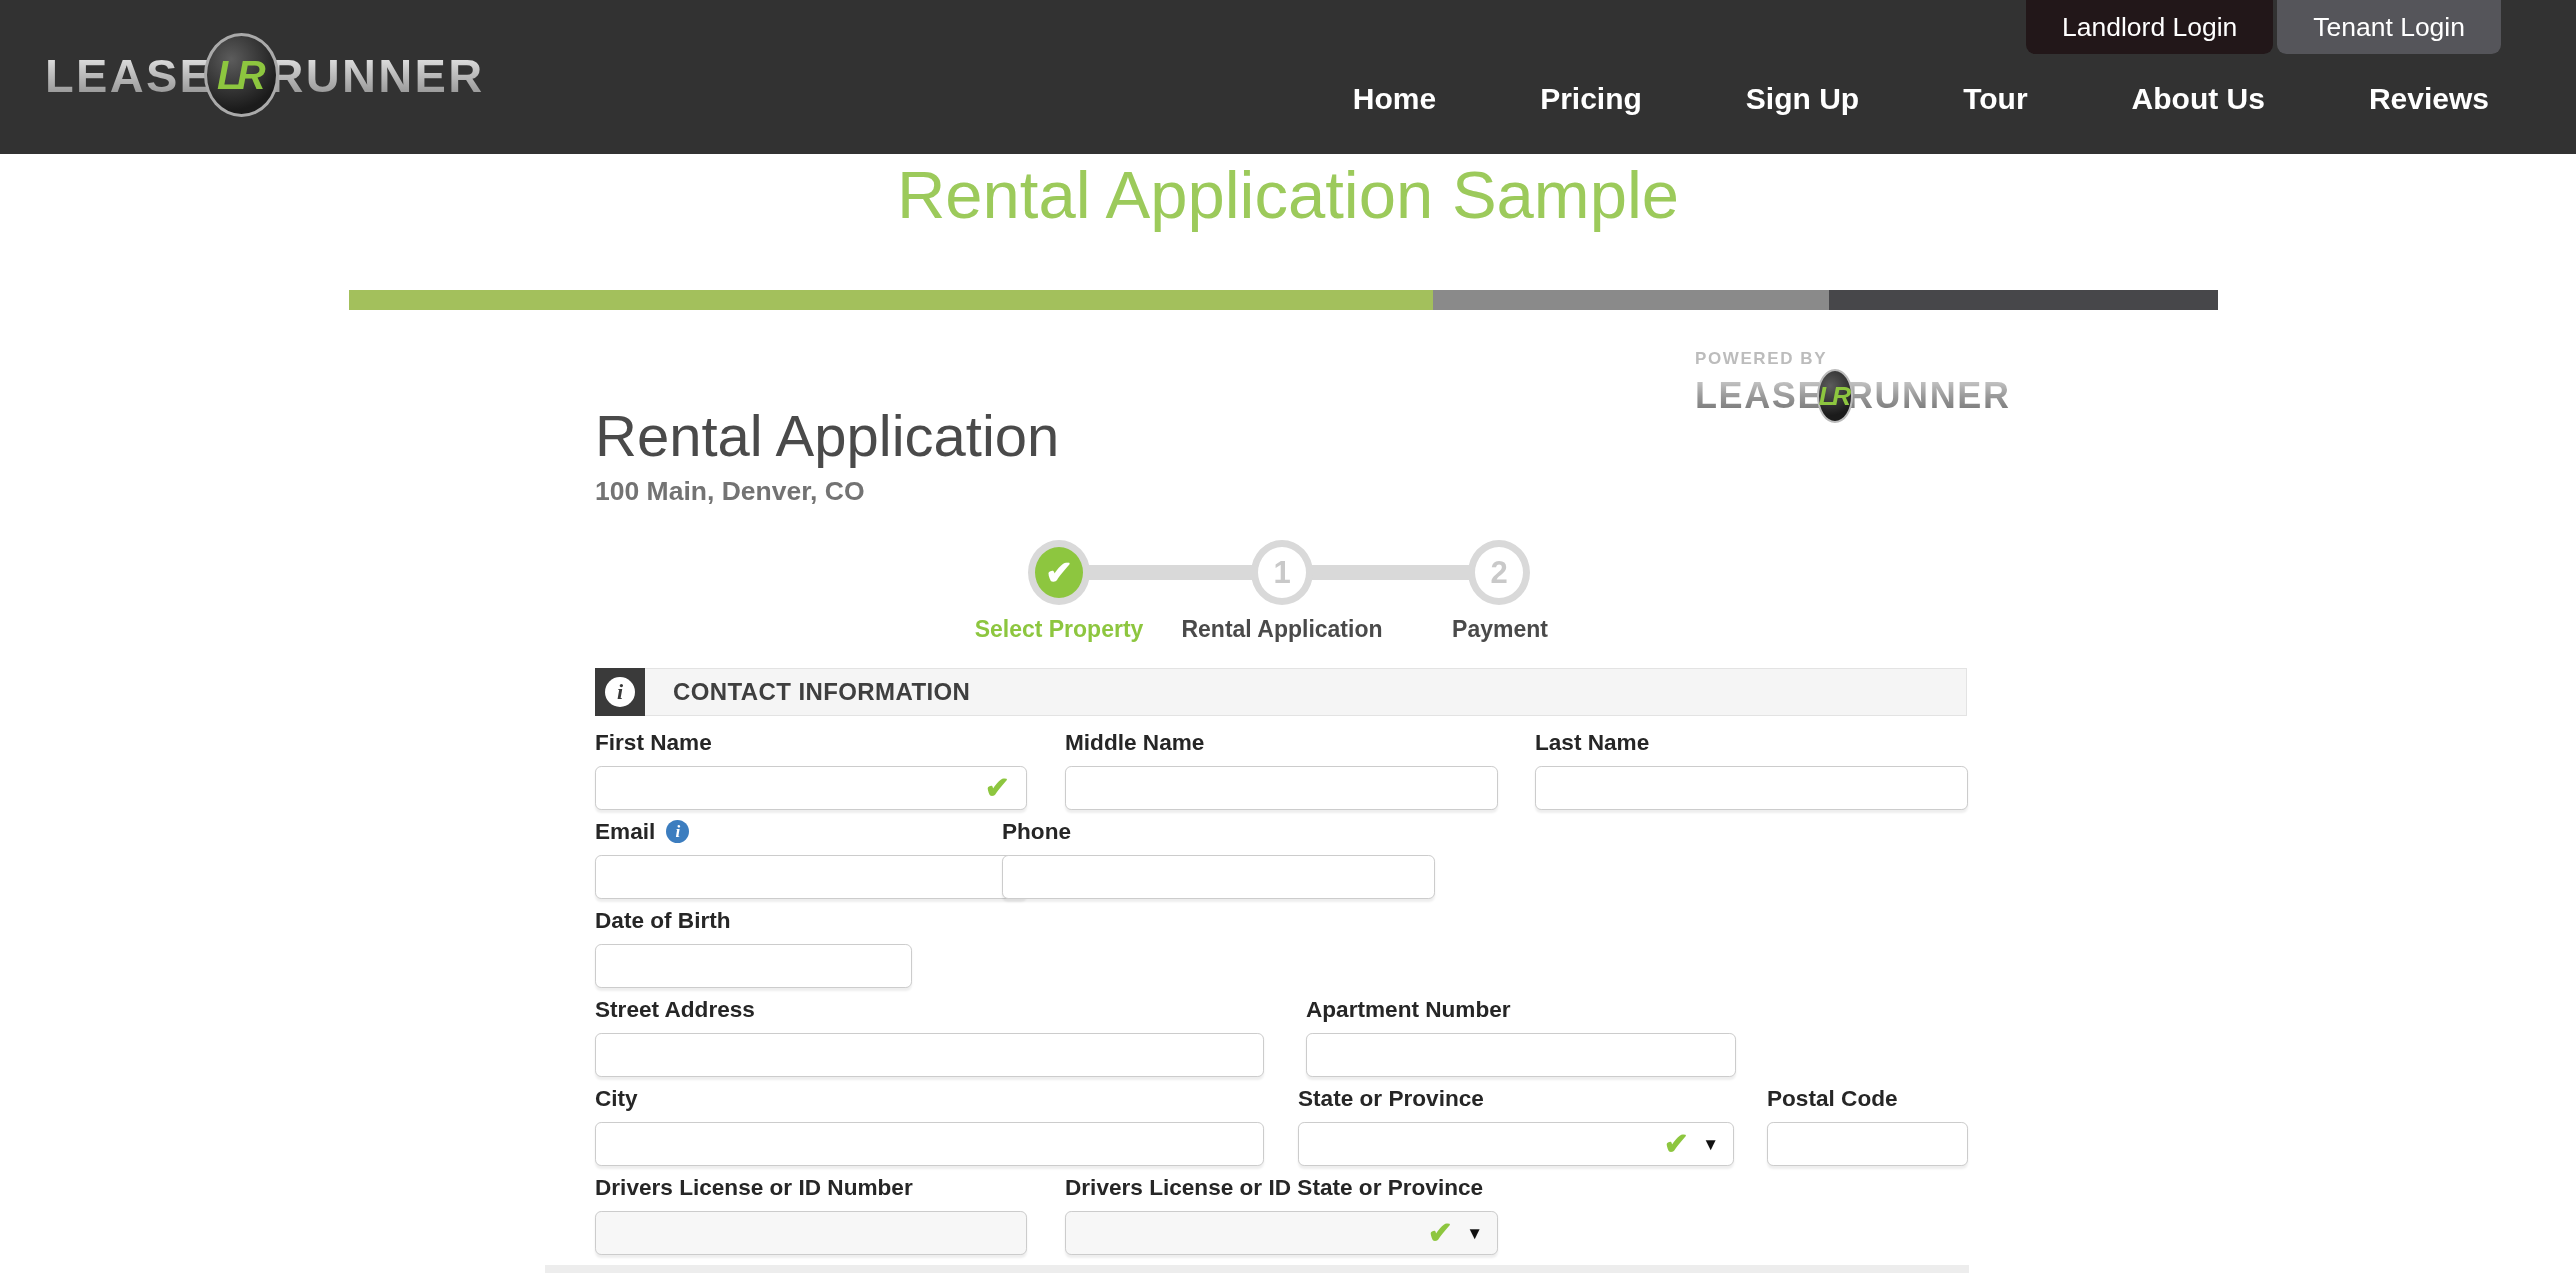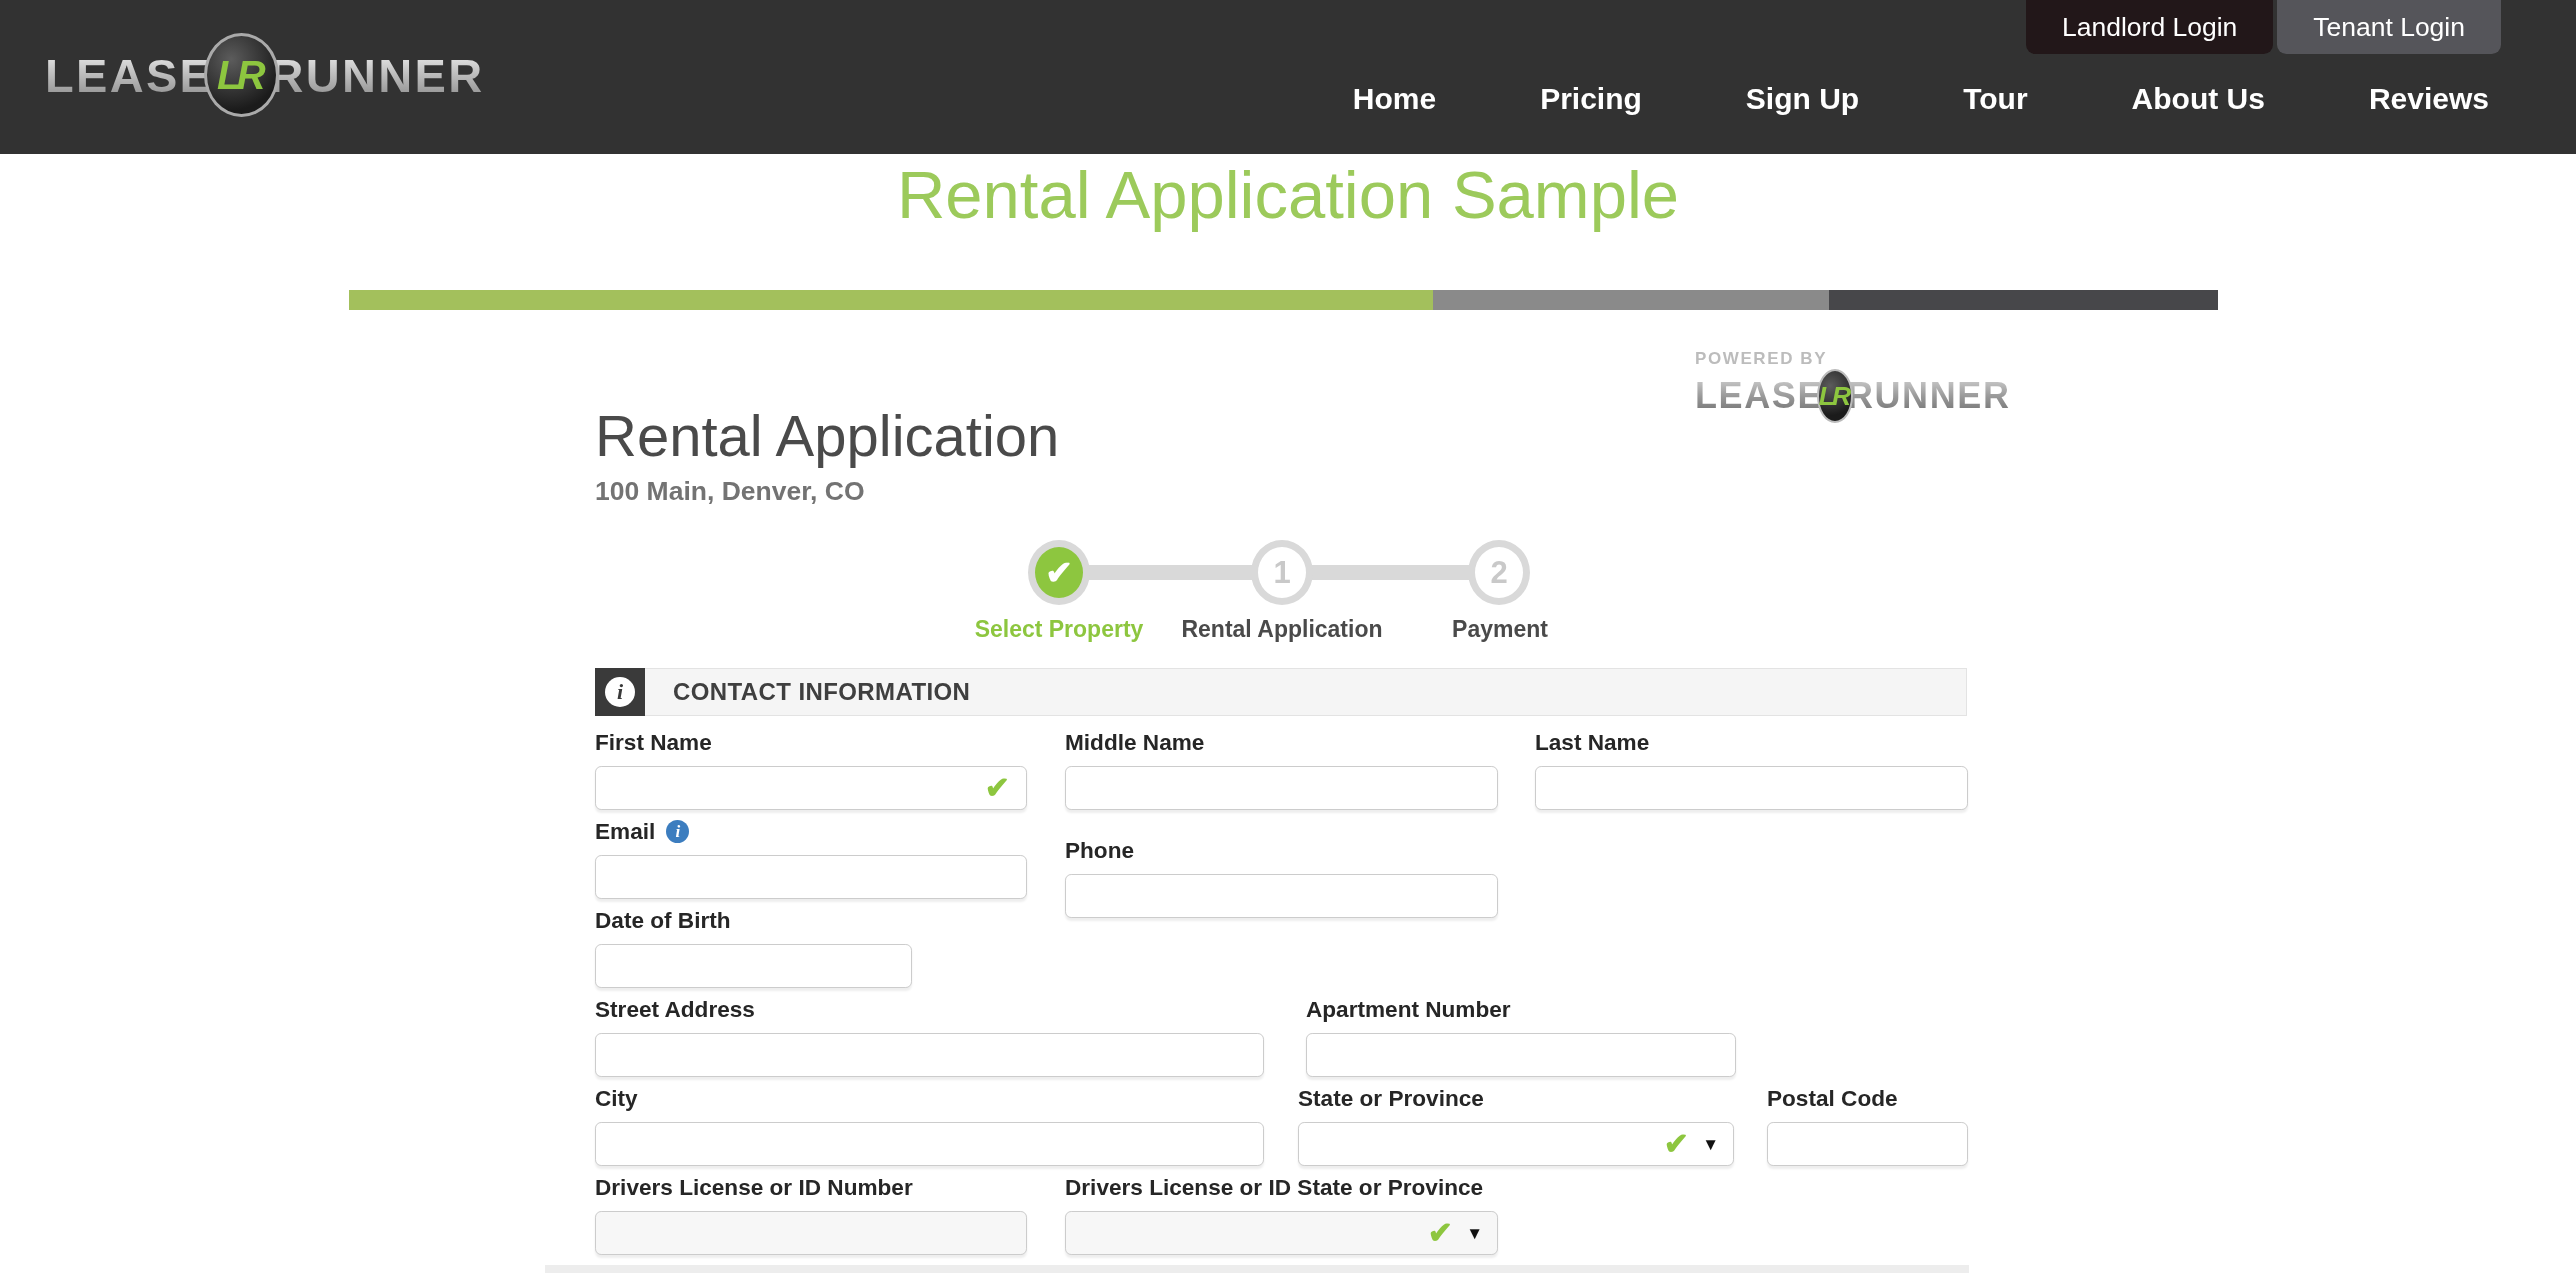--- a/index.html
+++ b/index.html
@@ -87,21 +87,21 @@
   .arrow-icon { position:absolute; right:14px; top:50%; transform:translateY(-50%);
     color:#111; font-size:17px; line-height:1; }
   .info-icon { width:23px; height:23px; border-radius:50%; background:#3c7dbf; color:#fff;
     font-size:17px; font-weight:bold; display:inline-flex; align-items:center; justify-content:center;
     font-family:"Liberation Serif", serif; font-style:italic; cursor:pointer; flex:none; }
 
   .fg-first   { left:595px;  top:730px;  width:432px; }
   .fg-middle  { left:1065px; top:730px;  width:433px; }
   .fg-last    { left:1535px; top:730px;  width:433px; }
   .fg-email   { left:595px;  top:819px; width:432px; }
-  .fg-phone   { left:1065px; top:819px; width:433px;margin-top:19px; }
+  .fg-phone   { left:1002px; top:819px; width:433px; }
   .fg-dob     { left:595px;  top:908px; width:317px; }
   .fg-street  { left:595px;  top:997px; width:669px; }
   .fg-apt     { left:1306px; top:997px; width:430px; }
   .fg-city    { left:595px;  top:1086px; width:669px; }
   .fg-state   { left:1298px; top:1086px; width:436px;text-align:center; }
   .fg-postal  { left:1767px; top:1086px; width:201px; }
   .fg-dlnum   { left:595px;  top:1175px; width:432px; }
   .fg-dlstate { left:1065px; top:1175px; width:433px;text-align:right; }
 
   .bottom-strip { position:absolute; left:545px; top:1265px; width:1424px; height:7.8px; background:#ededed; }

